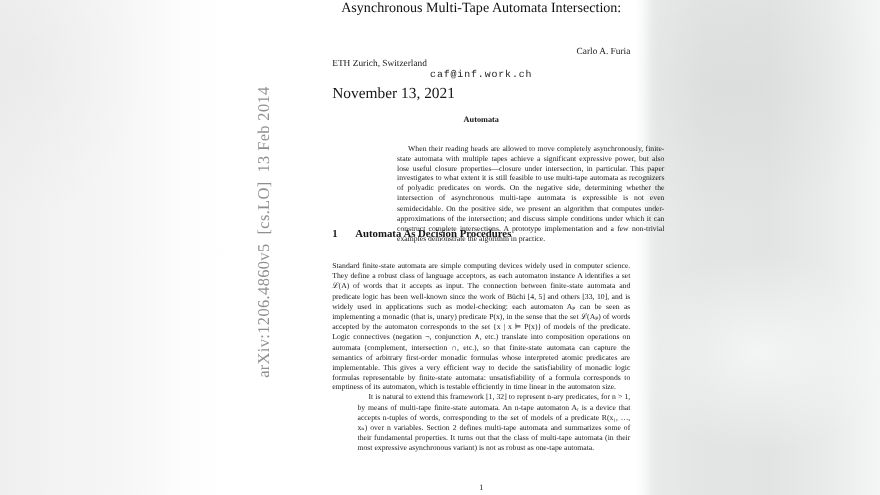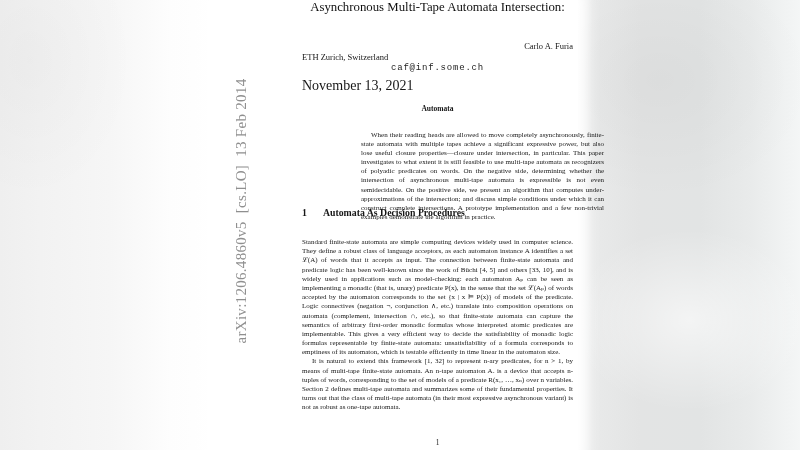--- a/index.html
+++ b/index.html
@@ -33,42 +33,42 @@
     font-family:"Liberation Mono","DejaVu Sans Mono",monospace;font-size:9px;letter-spacing:0.8px;color:#222;}
   .date{position:absolute;top:78px;left:0;width:100%;font-size:14px;}
   .abs-head{position:absolute;top:104px;left:0;width:100%;text-align:center;font-size:7.5px;font-weight:bold;}
   .abs-body{position:absolute;top:131px;left:11px;width:243px;
     font-size:7px;line-height:9.1px;text-align:justify;text-indent:10px;margin-left:48px;}
   .sec-head{position:absolute;top:207px;left:0;width:100%;font-size:9.8px;font-weight:bold;white-space:nowrap;}
   .sec-head .sec-num{display:inline-block;margin-right:16px;}
   .body-text{position:absolute;top:238px;left:0;width:271px;
     font-size:7px;line-height:9.18px;text-align:justify;}
   .body-text p{margin:0;}
-  .body-text p.indented{text-indent:10px;}
+  .body-text p.indented{text-indent:10px;margin-left:23px;}
   .page-num{position:absolute;top:438px;left:0;width:100%;text-align:center;font-size:7.5px;}
 </style>
 </head>
 <body>
 
 <div class="stage">
   <div class="page">
 
     <div class="watermark">arXiv:1206.4860v5  [cs.LO]  13 Feb 2014</div>
 
     <div class="content">
 
       <div class="title">
         <div>Asynchronous Multi-Tape Automata Intersection:</div>
       </div>
 
       <div class="author">Carlo A. Furia</div>
 
       <div class="affil">ETH Zurich, Switzerland</div>
 
-      <div class="email">caf@inf.some.ch</div>
+      <div class="email">caf@inf.work.ch</div>
 
       <div class="date">November 13, 2021</div>
 
       <div class="abs-head">Automata</div>
 
       <div class="abs-body">When their reading heads are allowed to move completely asynchronously, finite-state automata with multiple tapes achieve a significant expressive power, but also lose useful closure properties—closure under intersection, in particular. This paper investigates to what extent it is still feasible to use multi-tape automata as recognizers of polyadic predicates on words. On the negative side, determining whether the intersection of asynchronous multi-tape automata is expressible is not even semidecidable. On the positive side, we present an algorithm that computes under-approximations of the intersection; and discuss simple conditions under which it can construct complete intersections. A prototype implementation and a few non-trivial examples demonstrate the algorithm in practice.</div>
 
       <div class="sec-head">
         <span class="sec-num">1</span><span>Automata As Decision Procedures</span>
       </div>

